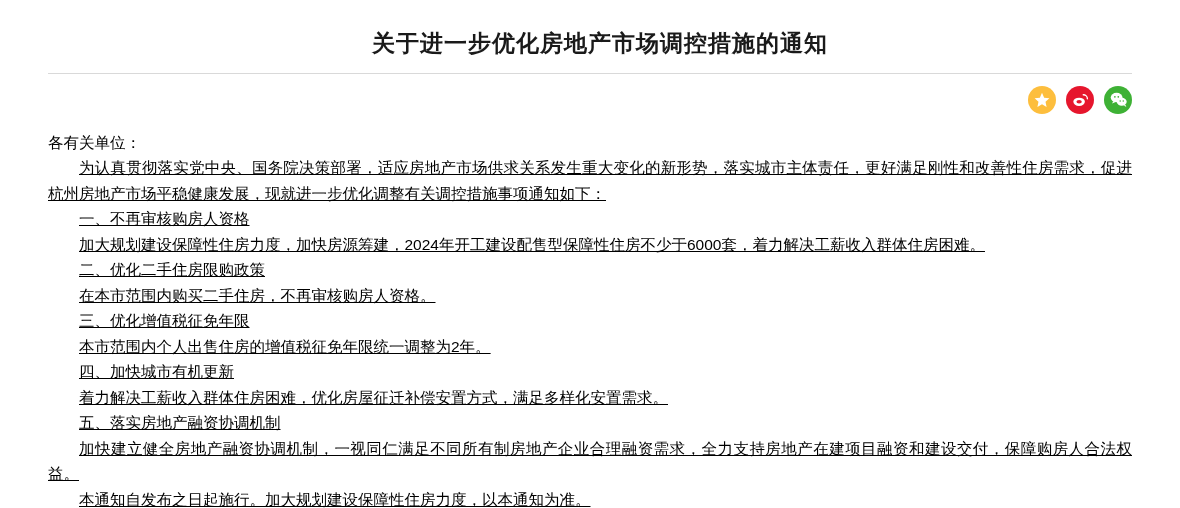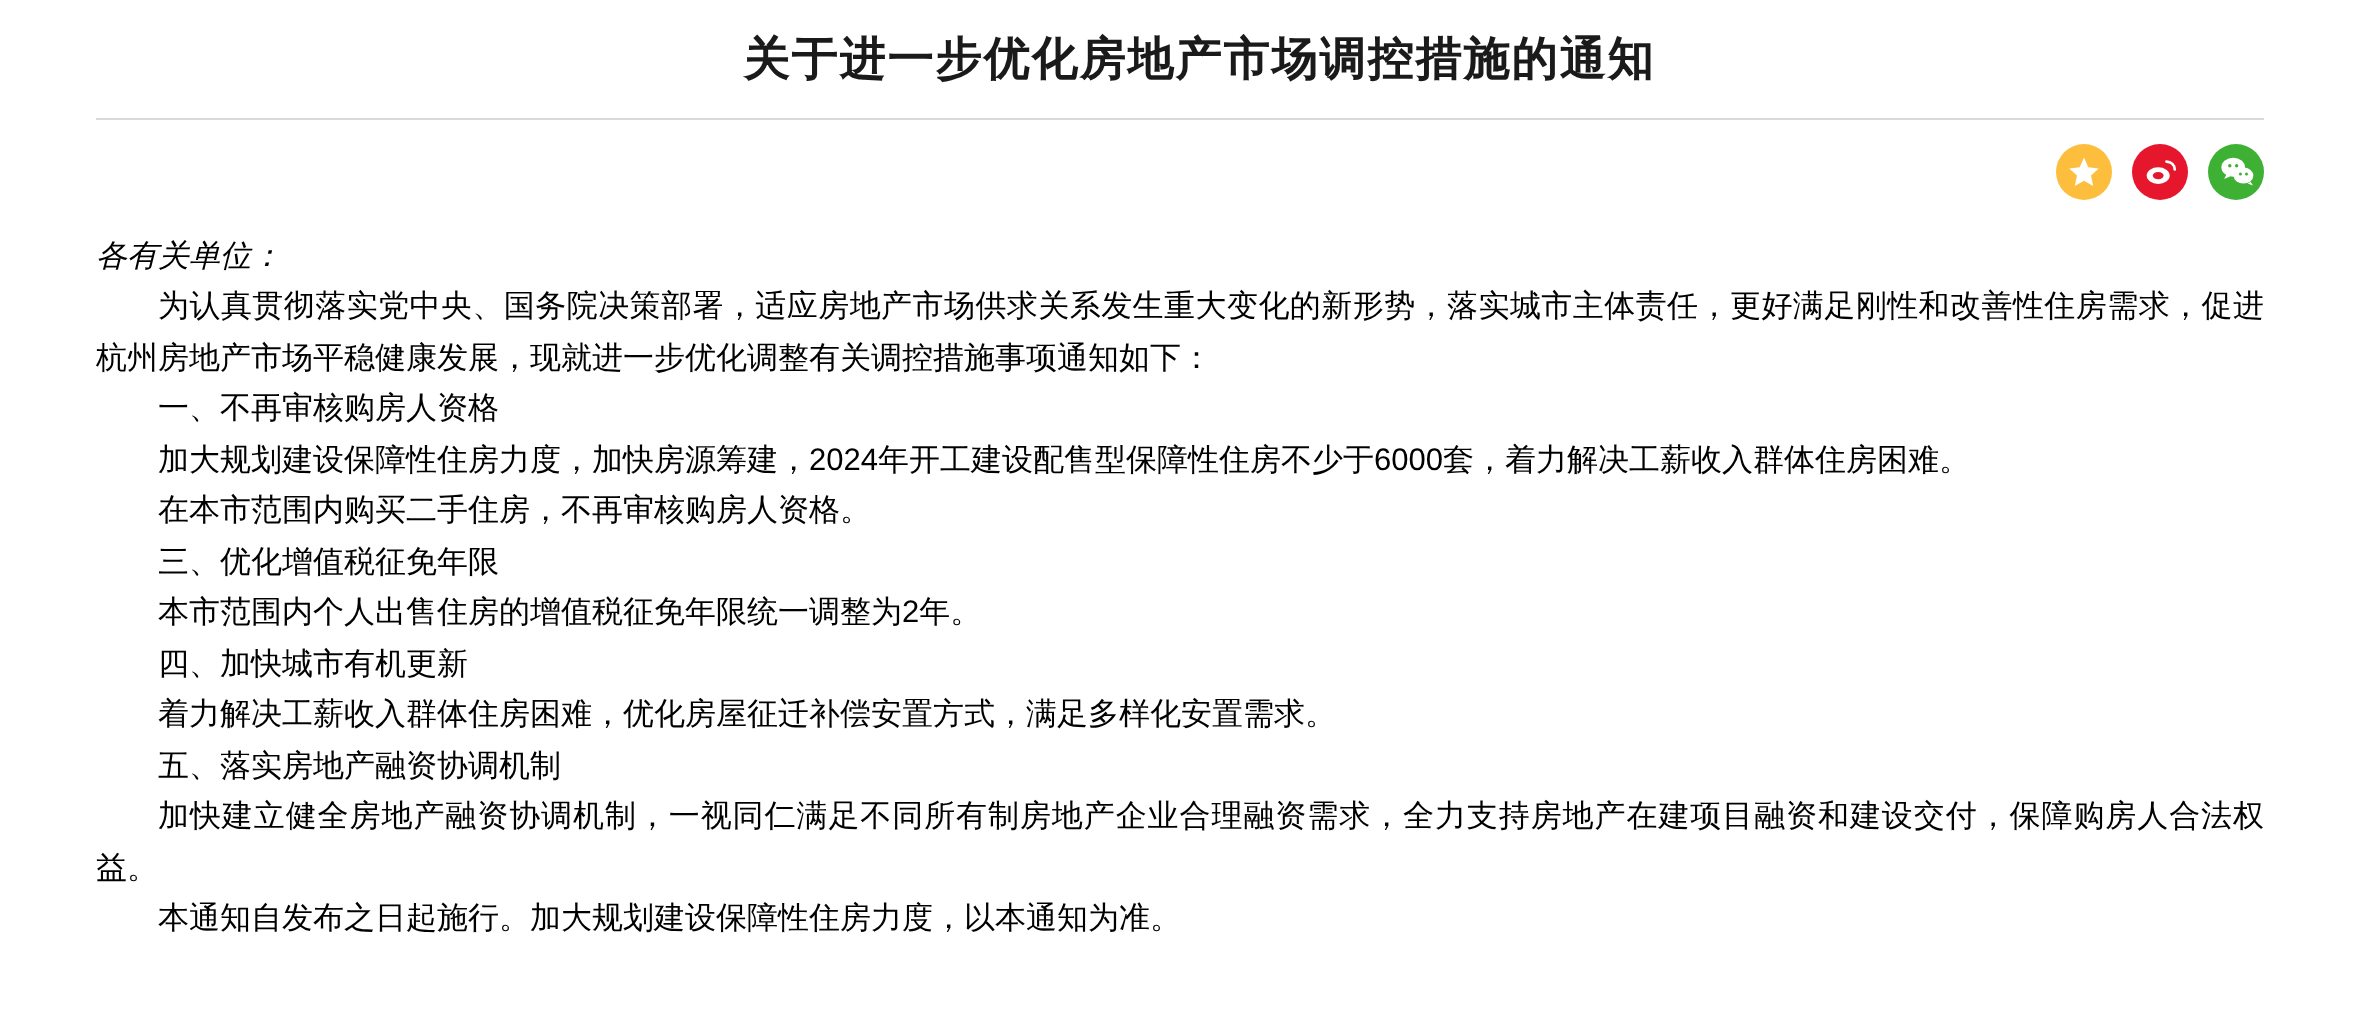--- a/index.html
+++ b/index.html
@@ -18,21 +18,21 @@
     position: relative;
     width: 1180px;
     height: 508px;
     box-sizing: border-box;
   }
   .doc-title {
     text-align: center;
     font-size: 23px;
     font-weight: bold;
     color: #1a1a1a;
-    padding-top: 12px;
+    padding-top: 26px;
     letter-spacing: 1px;
     line-height: 1.5;
     margin-left: 20px;
   }
   .title-rule {
     margin: 12px 48px 0 48px;
     border-top: 1px solid #d9d9d9;
     height: 0;
   }
   .share-row {
@@ -69,24 +69,24 @@
     color: #000000;
     text-align: justify;
     text-justify: inter-ideograph;
   }
   .body-wrap p {
     margin: 0;
     padding: 0;
   }
   .indent {
     text-indent: 2em;
+    text-decoration: underline;
   }
   .salutation {
     text-indent: 0;
-    font-style: italic;
   }
 </style>
 </head>
 <body>
 
 <div class="page">
 
   <div class="doc-title">关于进一步优化房地产市场调控措施的通知</div>
 
   <div class="title-rule"></div>
@@ -116,20 +116,21 @@
         <circle cx="15" cy="11.6" r="0.8" fill="#3eb135"></circle>
       </svg>
     </span>
   </div>
 
   <div class="body-wrap">
     <p class="salutation">各有关单位：</p>
     <p class="indent">为认真贯彻落实党中央、国务院决策部署，适应房地产市场供求关系发生重大变化的新形势，落实城市主体责任，更好满足刚性和改善性住房需求，促进杭州房地产市场平稳健康发展，现就进一步优化调整有关调控措施事项通知如下：</p>
     <p class="indent">一、不再审核购房人资格</p>
     <p class="indent">加大规划建设保障性住房力度，加快房源筹建，2024年开工建设配售型保障性住房不少于6000套，着力解决工薪收入群体住房困难。</p>
+    <p class="indent">二、优化二手住房限购政策</p>
     <p class="indent">在本市范围内购买二手住房，不再审核购房人资格。</p>
     <p class="indent">三、优化增值税征免年限</p>
     <p class="indent">本市范围内个人出售住房的增值税征免年限统一调整为2年。</p>
     <p class="indent">四、加快城市有机更新</p>
     <p class="indent">着力解决工薪收入群体住房困难，优化房屋征迁补偿安置方式，满足多样化安置需求。</p>
     <p class="indent">五、落实房地产融资协调机制</p>
     <p class="indent">加快建立健全房地产融资协调机制，一视同仁满足不同所有制房地产企业合理融资需求，全力支持房地产在建项目融资和建设交付，保障购房人合法权益。</p>
     <p class="indent">本通知自发布之日起施行。加大规划建设保障性住房力度，以本通知为准。</p>
   </div>
 

